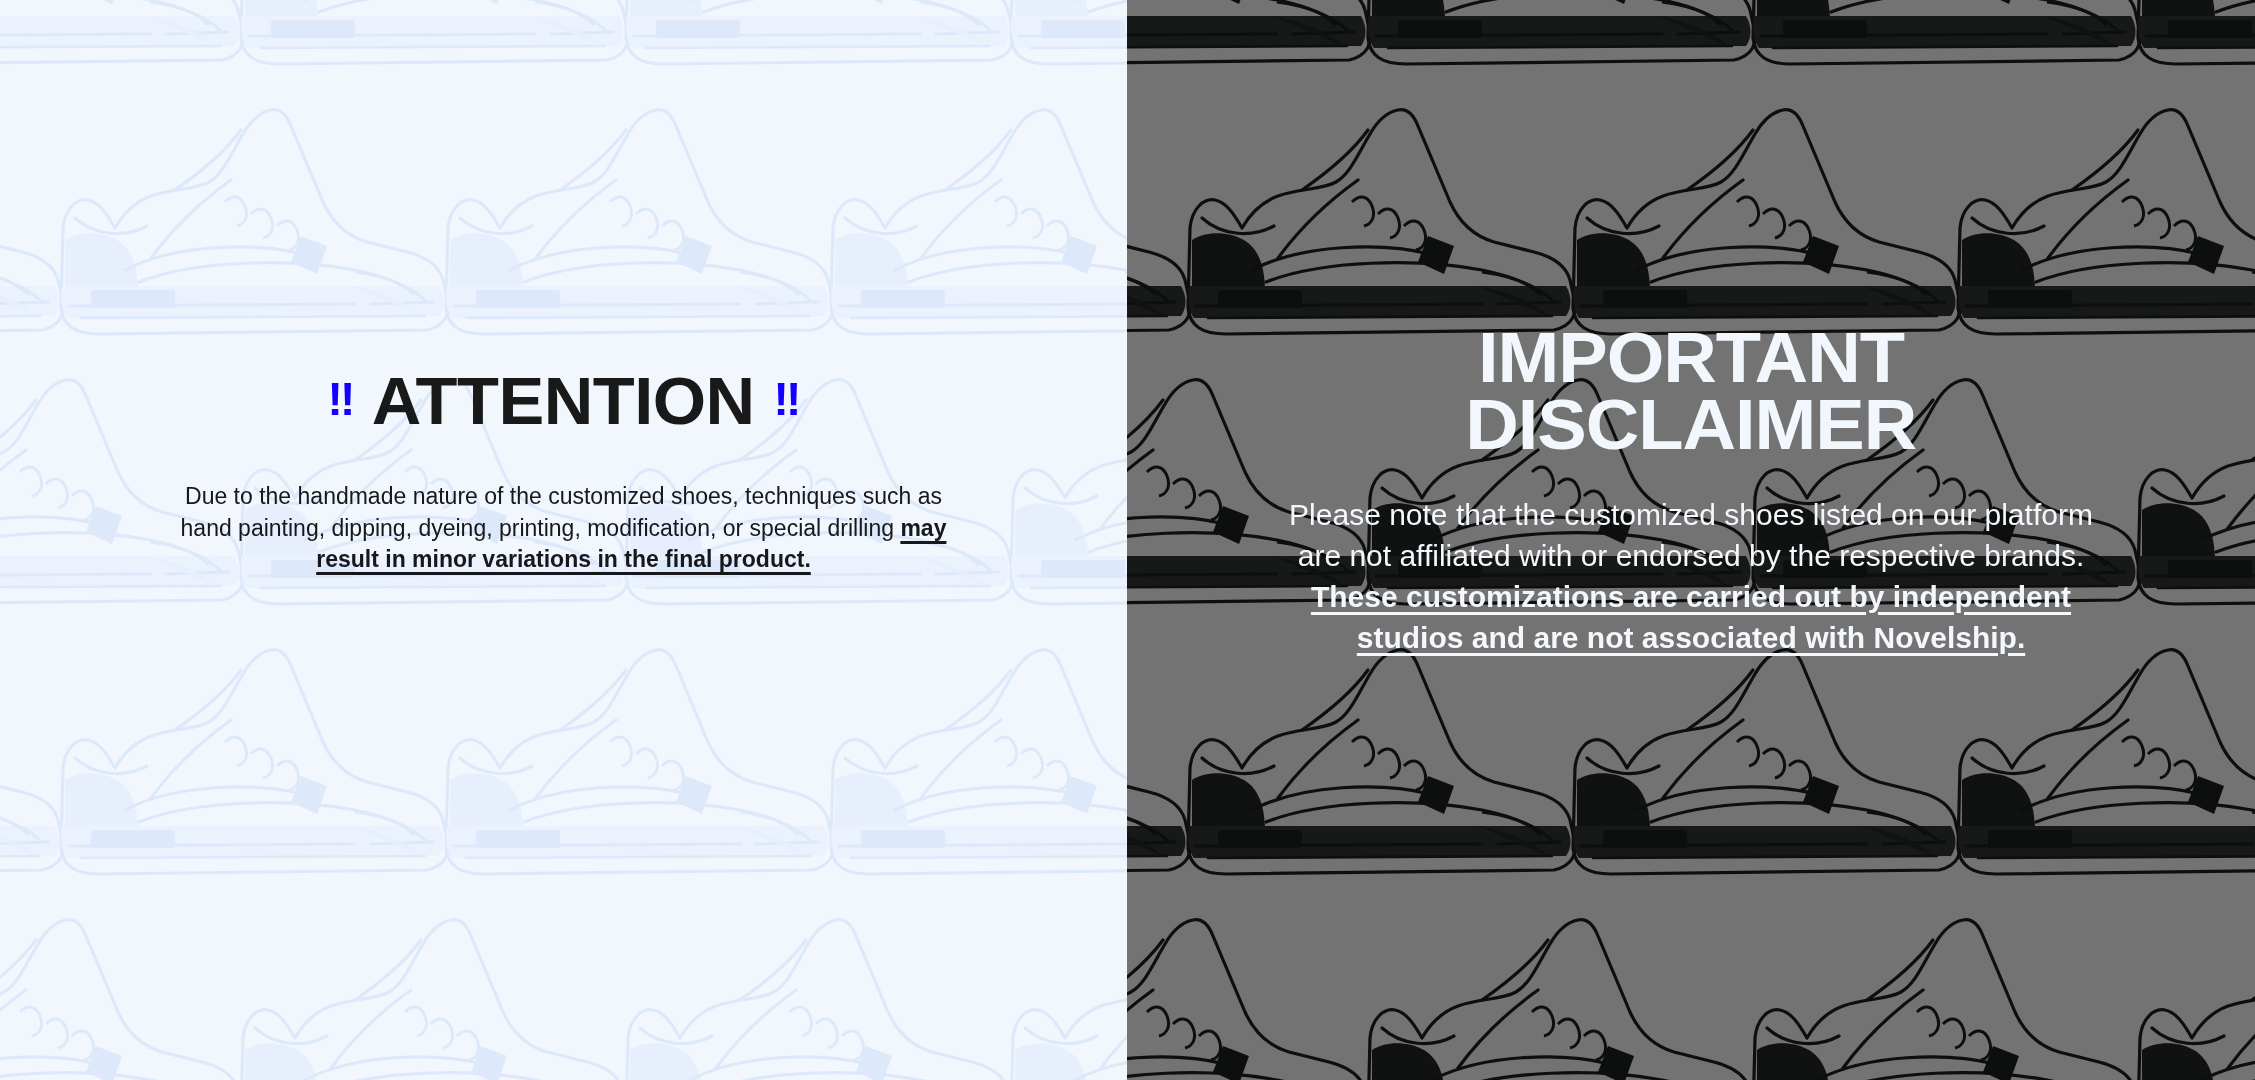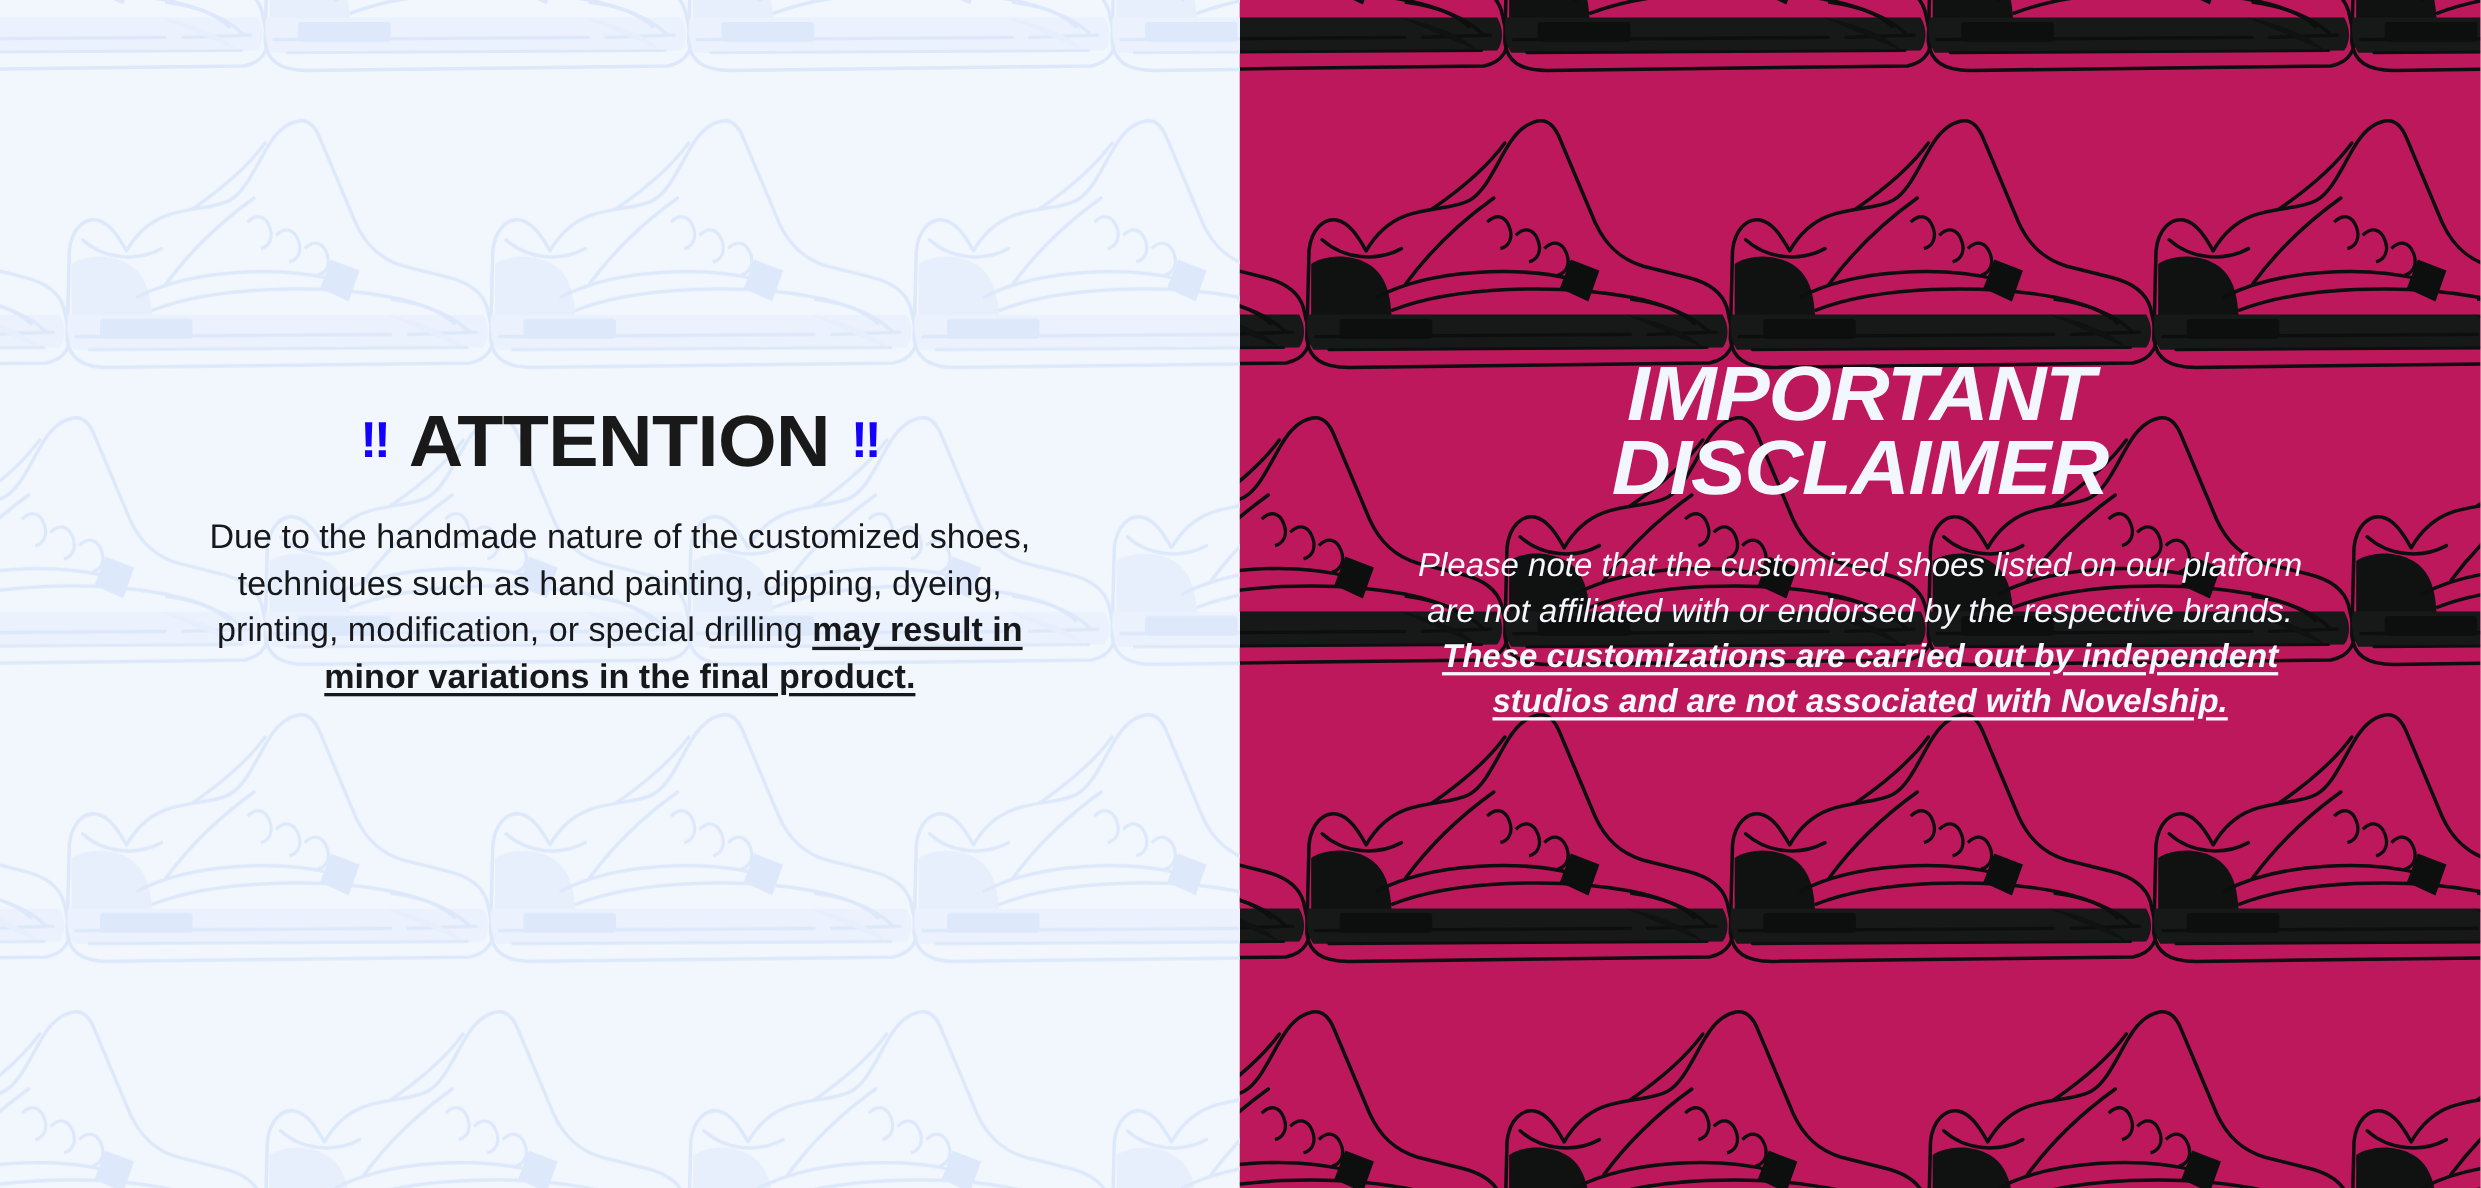--- a/index.html
+++ b/index.html
@@ -22,21 +22,21 @@
     position: relative;
     height: 1080px;
     overflow: hidden;
     display: flex;
     flex-direction: column;
     align-items: center;
     justify-content: flex-start;
   }
 
   .panel-left  { width: 1127px; background: #F2F7FE; }
-  .panel-right { width: 1128px; background: #be185d; font-style: italic; }
+  .panel-right { width: 1128px; background: #737373; }
 
   
   .pattern {
     position: absolute;
     inset: 0;
     pointer-events: none;
     z-index: 0;
   }
   .pattern svg { display:block; width:100%; height:100%; }
 
@@ -94,23 +94,23 @@
   }
 
   
   .body-text {
     text-align: center;
     line-height: 1.36;
     font-weight: 400;
   }
 
   .panel-left .body-text {
-    margin-top: 34px;
+    margin-top: 48px;
     width: 800px;
-    font-size: 31px;
+    font-size: 23px;
     color: #16181C;
   }
 
   .panel-right .body-text {
     margin-top: 36px;
     width: 820px;
     font-size: 30px;
     color: #F4F7FC;
     text-align: center;
   }

